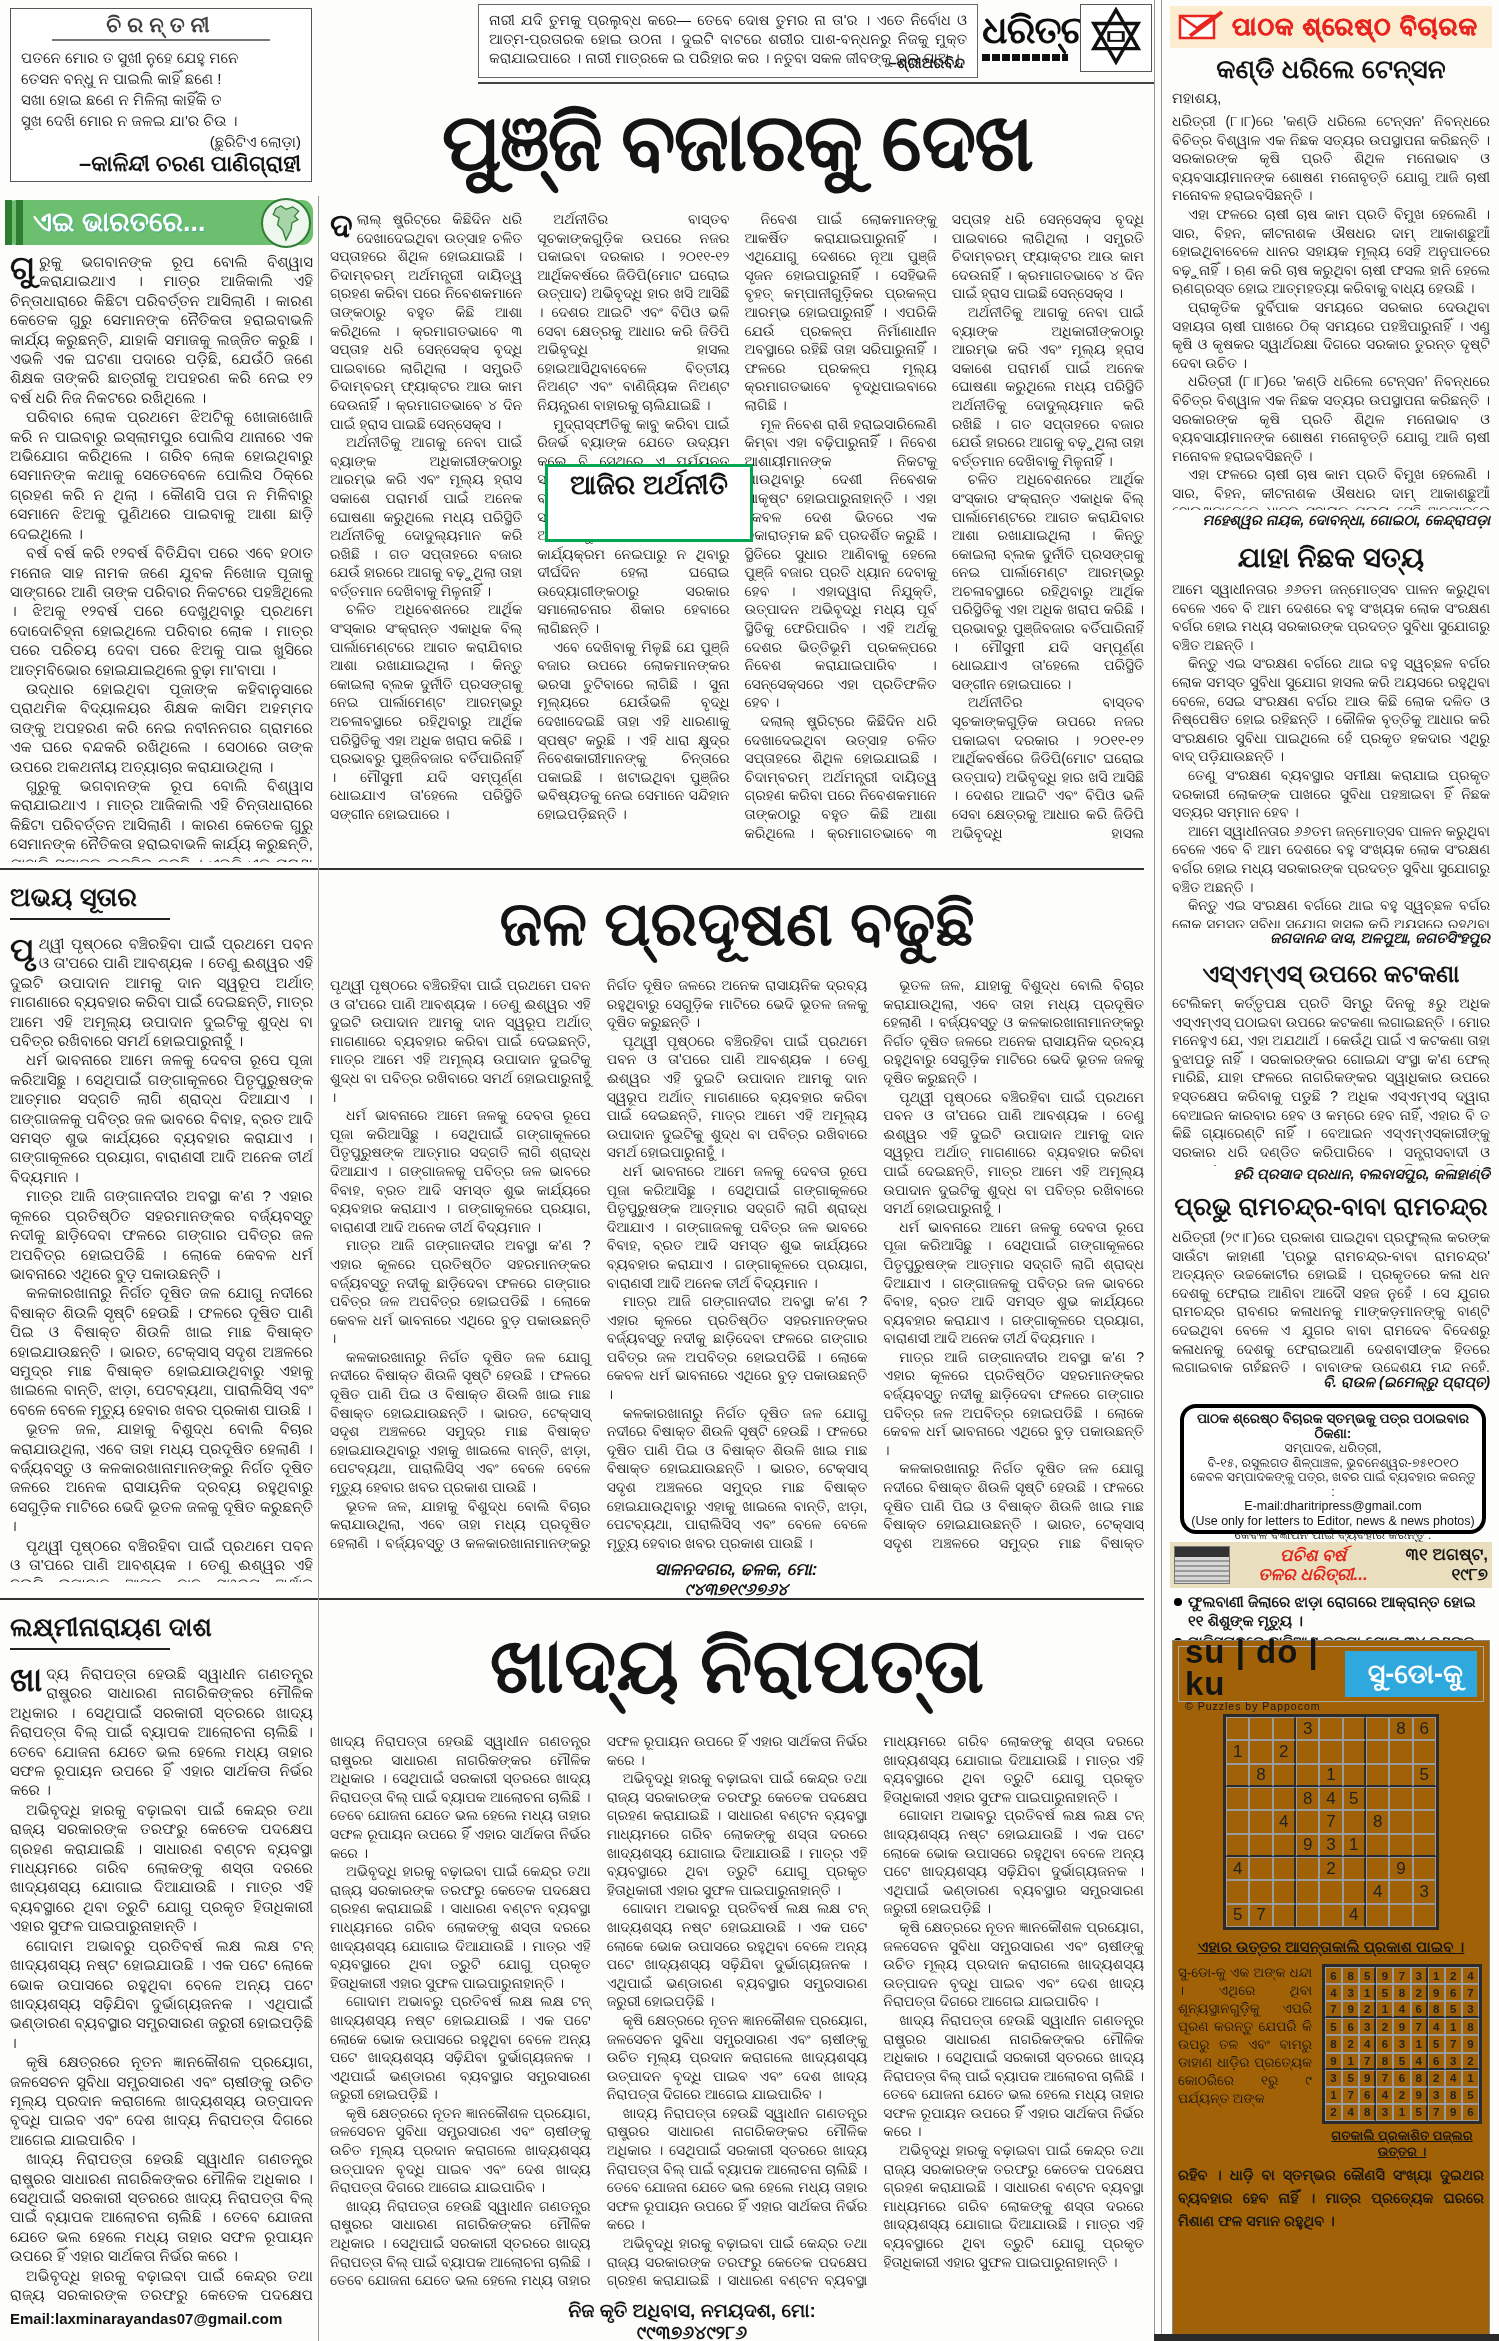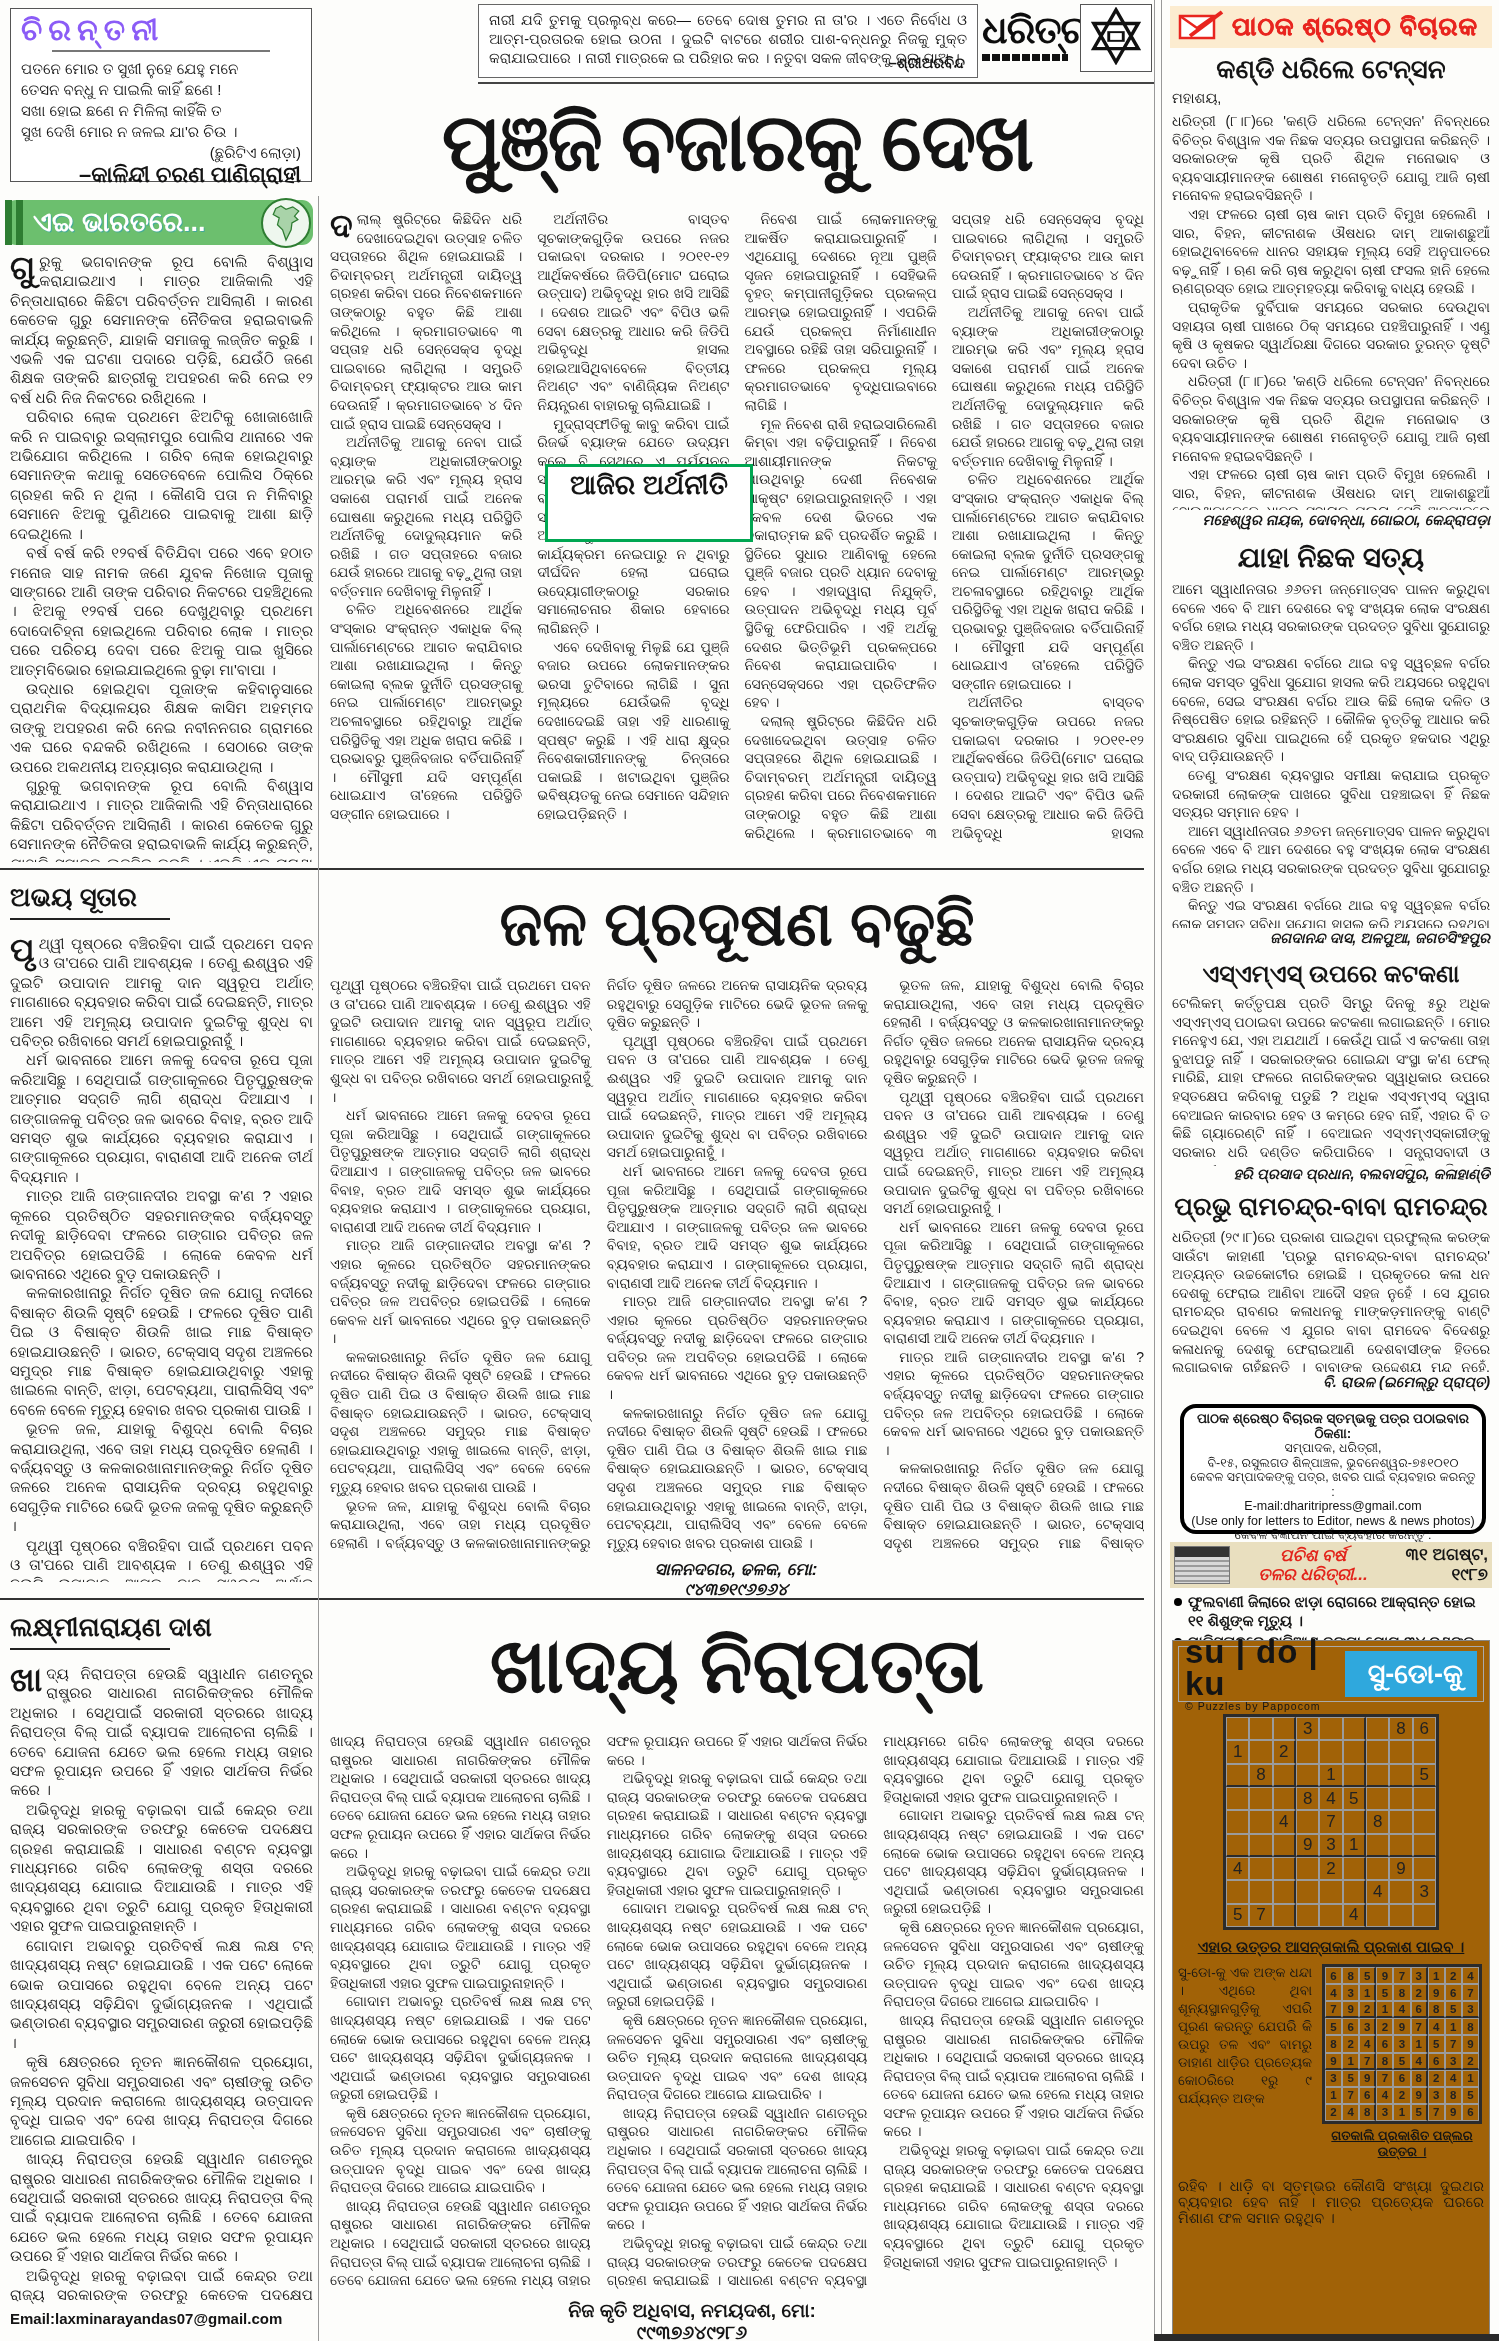--- a/index.html
+++ b/index.html
@@ -7,21 +7,21 @@
   .page {
     position:relative; width:1499px; height:2341px; margin:0 auto;
     background:#fdfdfb; color:#141414; overflow:hidden;
     font-family:"Liberation Sans", sans-serif;
   }
   .abs { position:absolute; }
   .just { text-align:justify; }
 
   
   .poem-box { left:10px; top:8px; width:302px; height:174px; border:1.5px solid #555; background:#fff; padding:4px 10px; }
-  .poem-title { color:#8b5cf6; font-size:30px; font-weight:bold; letter-spacing:6px; text-align:left; }
+  .poem-title { color:#404040; font-size:21px; font-weight:bold; letter-spacing:6px; text-align:center; }
   .poem-rule { width:78%; height:2px; background:#777; margin:2px auto 6px auto; }
   .poem-line { font-size:15px; line-height:21px; }
   .poem-credit { font-size:15px; text-align:right; margin-top:2px; }
   .poem-author { font-size:22px; font-weight:bold; text-align:right; }
 
   .quote-box { left:478px; top:4px; width:500px; height:74px; border:1.5px solid #666; background:#fff; padding:6px 10px 4px 10px; font-size:14.5px; line-height:19px; }
   .quote-author { position:absolute; right:12px; bottom:4px; font-weight:bold; font-size:14.5px; }
 
   .masthead { left:982px; top:8px; width:92px; height:64px; }
   .masthead-word { font-size:38px; font-weight:800; letter-spacing:-1px; color:#0d0d0d; line-height:44px; }
@@ -114,21 +114,21 @@
   .grid9 .cell.bb { border-bottom:2.5px solid #2b2b2b; }
   .puzzle { width:216px; height:216px; margin:12px auto 8px auto; grid-template-columns:repeat(9,1fr); grid-template-rows:repeat(9,1fr); }
   .puzzle .cell { font-size:17px; }
   .solution { width:160px; height:160px; grid-template-columns:repeat(9,1fr); grid-template-rows:repeat(9,1fr); }
   .solution .cell { font-size:11.5px; font-weight:bold; }
   .answer-note { text-align:center; font-weight:bold; font-size:15px; text-decoration:underline; margin:6px 0 8px 0; }
   .su-lower { display:flex; gap:8px; }
   .su-instr { width:134px; font-size:13.5px; line-height:18px; text-align:justify; }
   .sol-wrap { flex:1; }
   .sol-caption { font-weight:bold; font-size:13px; text-decoration:underline; text-align:center; margin-top:4px; }
-  .su-instr-2 { font-size:14.5px; line-height:16px; font-weight:normal; text-align:justify; margin-top:18px; }
+  .su-instr-2 { font-size:14.5px; line-height:23px; font-weight:bold; text-align:justify; margin-top:4px; }
 
   .bottom-bar { left:1154px; top:2334px; width:345px; height:7px; background:#2a2a2a; }
 </style>
 </head>
 <body>
 
 <div class="page">
 
   <div class="abs poem-box">
     <div class="poem-title">ଚିରନ୍ତନୀ</div>

